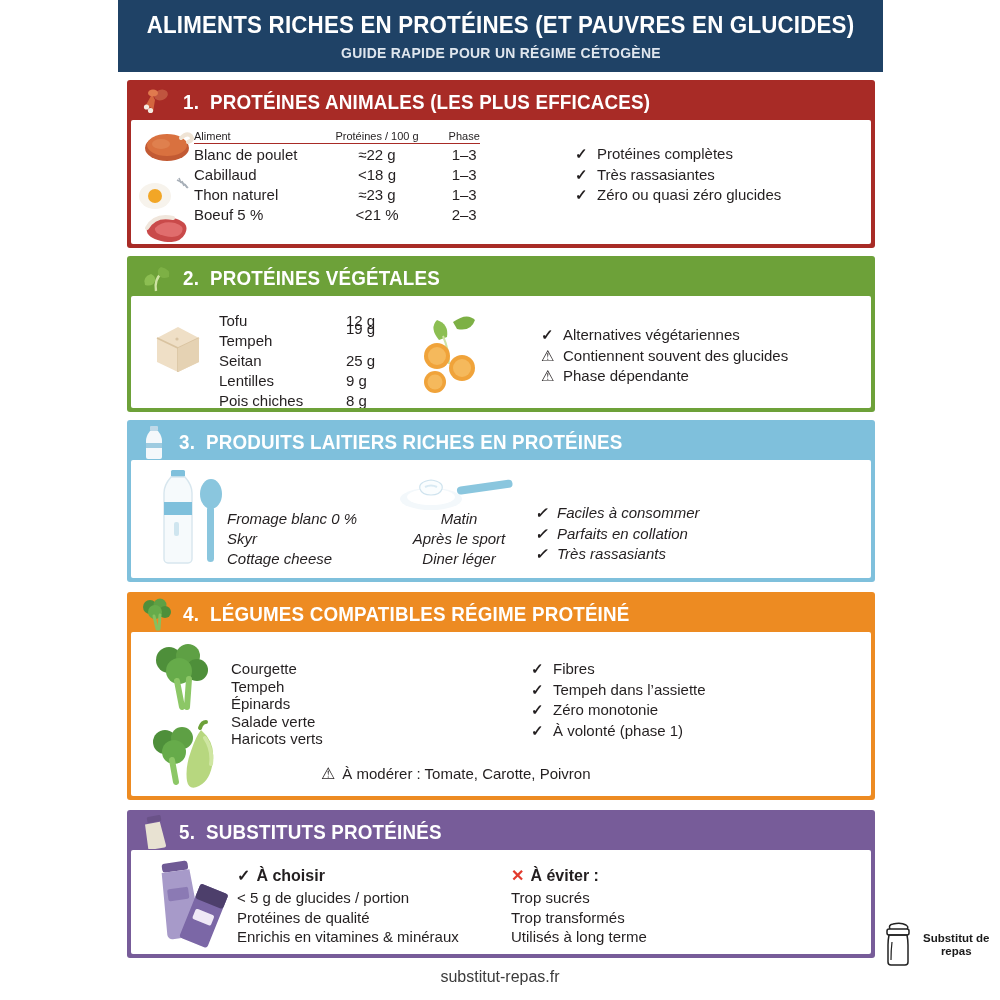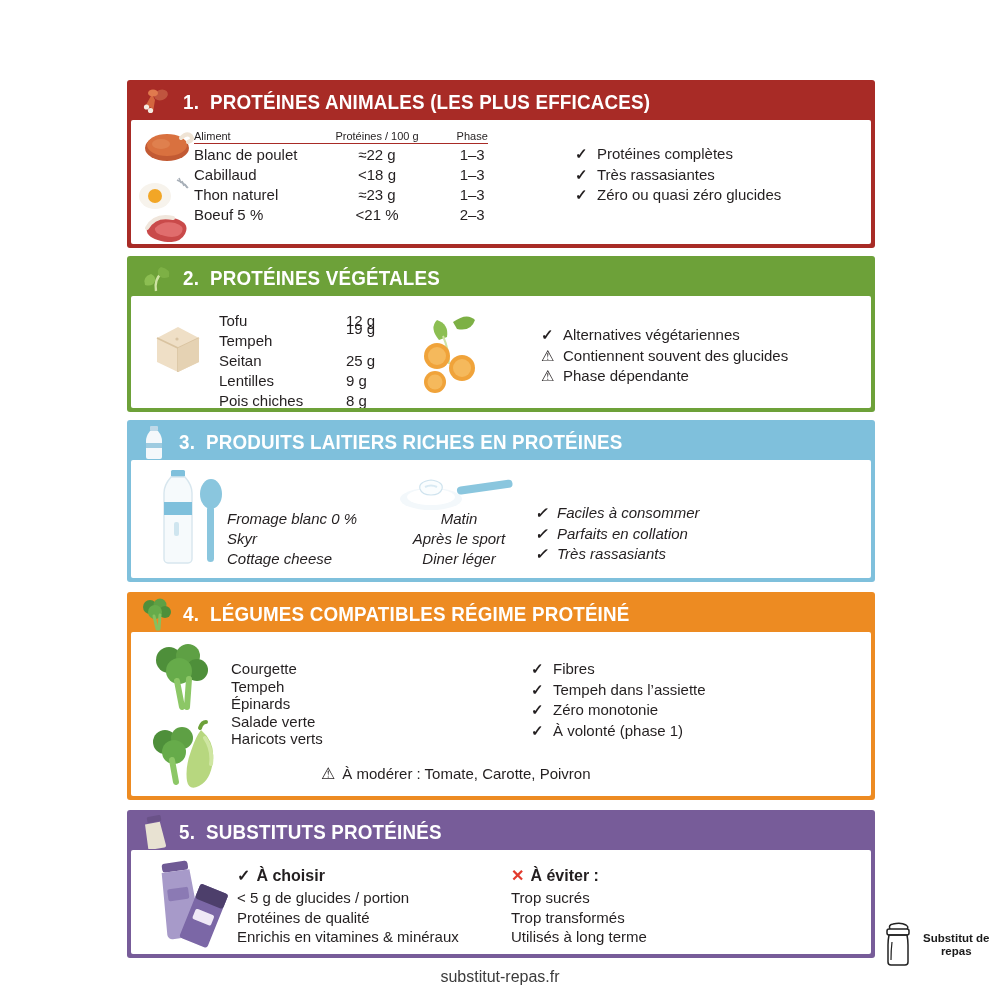--- a/index.html
+++ b/index.html
@@ -72,39 +72,43 @@
 
   
   .ptable { position: absolute; left: 63px; top: 10px; }
   .ptable table { border-collapse: collapse; }
   .ptable th {
     font-size: 11px; font-weight: normal; color: #231f20;
     text-align: left; padding: 0 0 1px 0;
     border-bottom: 1.6px solid #a82b26;
   }
   .ptable th.c-val, .ptable td.c-val { text-align: center; padding-left: 38px; }
-  .ptable th.c-ph,  .ptable td.c-ph  { text-align: center; padding-left: 38px; }
+  .ptable th.c-ph,  .ptable td.c-ph  { text-align: center; padding-left: 30px; }
   .ptable td { font-size: 15px; color: #231f20; padding: 1.5px 0; white-space: nowrap; }
 
   
   .art { position: absolute; }
 
   
   .footer-url {
     position: absolute; left: 0; top: 968px; width: 1000px;
     text-align: center; font-size: 16px; color: #3b3b3b;
   }
   .logo { position: absolute; left: 884px; top: 920px; display: flex; align-items: center; gap: 11px; }
   .logo-text { font-size: 11.5px; font-weight: bold; color: #1a1a1a; line-height: 13px; text-align: center; }
 </style>
 </head>
 <body>
 
 <div class="page">
 
+  <div class="header">
+    <div class="header-title">ALIMENTS RICHES EN PROTÉINES (ET PAUVRES EN GLUCIDES)</div>
+    <div class="header-sub">GUIDE RAPIDE POUR UN RÉGIME CÉTOGÈNE</div>
+  </div>
 
   <div class="card c1">
     <div class="card-head">
       <span class="art" style="position:static;width:34px;height:34px;">
         <svg width="34" height="34" viewBox="0 0 34 34">
           <ellipse cx="22" cy="10" rx="7" ry="5.2" fill="#c0553f" transform="rotate(-18 22 10)"></ellipse>
           <path d="M13 9 L7 20 a3 3 0 0 0 3 3 l2-1 -1 3 a2.4 2.4 0 0 0 3 2 l2-12Z" fill="#d4663f"></path>
           <circle cx="7.5" cy="22" r="2.6" fill="#f4ece2"></circle>
           <circle cx="11.5" cy="25.5" r="2.6" fill="#f4ece2"></circle>
           <ellipse cx="14" cy="8" rx="5" ry="3.6" fill="#e07a4e"></ellipse>

